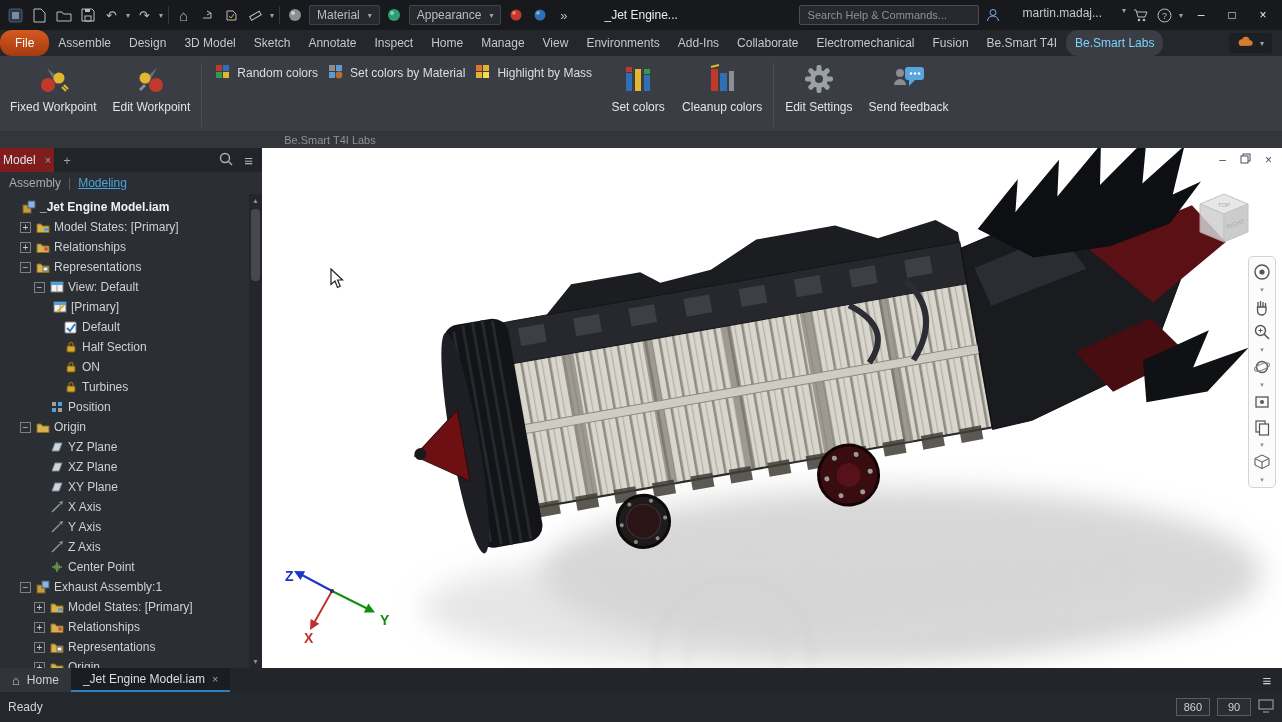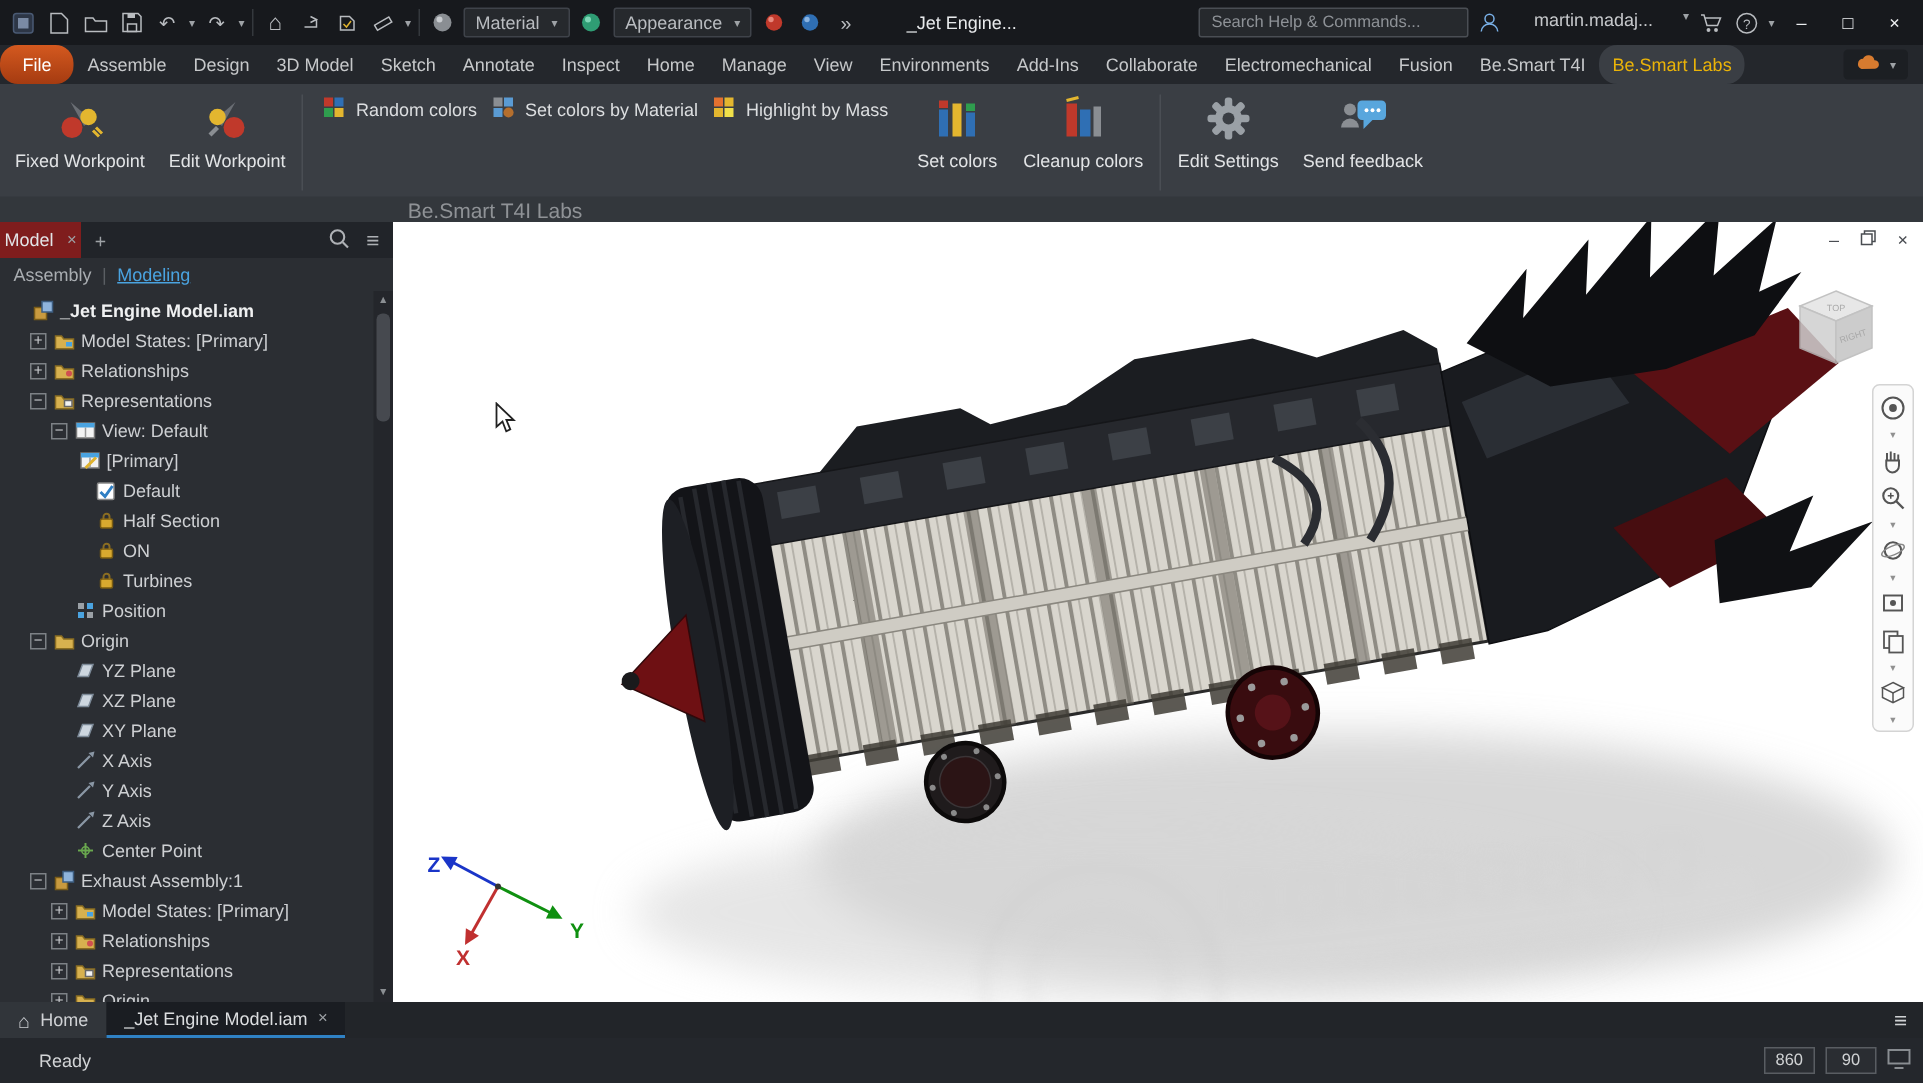--- a/index.html
+++ b/index.html
@@ -16,33 +16,33 @@
   .title-text { color:#e8eaec; margin-left:26px; white-space:nowrap; }
   .search-input { margin-left:auto; width:180px; height:20px; background:#26292d; border:1px solid #4a4e54; border-radius:2px; color:#c6c8cb; font-size:11px; padding:0 8px; font-family:inherit; }
   .search-input::placeholder { color:#8e9297; }
   .user-cluster { display:flex; align-items:flex-start; gap:20px; color:#c6c8cb; white-space:nowrap; }
   .win-btn { width:26px; height:30px; display:flex; align-items:center; justify-content:center; color:#eceef0; font-size:12px; }
 
   
   .tabbar { height:26px; background:#24272c; display:flex; align-items:stretch; }
   .rtab { padding:6px 9px 5px; color:#c6c8ca; white-space:nowrap;border-radius:12px; }
   .rtab.file { background:linear-gradient(#d4591f,#a53b11); color:#fff; padding:6px 15px 5px; }
-  .rtab.active { background:#3a3e44; color:#eab308; }
+  .rtab.active { background:#3a3e44; color:#7dd3fc; }
   .cloud-chip { margin-left:auto; margin-right:10px; align-self:center; background:#1c1f23; border-radius:3px; height:20px; display:flex; align-items:center; padding:0 8px; gap:5px; }
 
   
   .ribbon { height:92px; background:#3a3e44; display:flex; flex-direction:column; }
   .ribbon-body { flex:1; display:flex; align-items:stretch; padding:3px 2px 0; }
   .big-btn { min-width:72px; padding:2px 8px 0; display:flex; flex-direction:column; align-items:center; gap:3px; color:#e2e4e6; text-align:center; }
   .big-btn .bicon { height:36px; display:flex; align-items:center; }
   .toggles { display:flex; flex-direction:row; padding:3px 6px; gap:2px; }
   .toggle-item { display:flex; align-items:center; gap:7px; height:21px; color:#dcdee0; padding:0 4px; }
   .ribbon-sep { width:1px; background:#4a4e54; margin:4px 3px; }
   .panel-label-row { height:17px; background:#33373c; display:flex; align-items:center; }
-  .panel-label { width:660px; text-align:center; color:#8f9296; font-size:14px; }
+  .panel-label { width:660px; text-align:center; color:#8f9296; font-size:11px; }
 
   
   .main { display:flex; height:520px; }
 
   
   .browser { width:262px; background:#2b2e33; display:flex; flex-direction:column; position:relative; flex:none; }
   .browser-header { height:24px; background:#212429; display:flex; align-items:center; flex:none; }
   .model-tab { height:24px; background:#7f1d1d; display:flex; align-items:center; padding:0 3px; gap:9px; color:#e2e4e6; }
   .model-tab .x { color:#9ea2a6; font-size:11px; }
   .plus { color:#9ea2a6; margin-left:9px; font-size:13px; }
@@ -78,21 +78,21 @@
   .doctabs { height:24px; background:#222529; display:flex; align-items:stretch; }
   .doctab { display:flex; align-items:center; gap:7px; padding:0 12px; color:#cfd1d4; }
   .doctab.home { background:#31353a; }
   .doctab.active { background:#1a1d22; border-bottom:2px solid #2f81c4; color:#dcdee0; }
   .doctab .x { color:#9ea2a6; font-size:11px; }
   .home-ic { font-size:13px; color:#c9ccd0; }
   .dt-menu { margin-left:auto; width:30px; display:flex; align-items:center; justify-content:center; color:#cfd1d3; font-size:15px; }
 
   
   .statusbar { height:30px; background:#24272c; display:flex; align-items:center; padding:0 8px; }
-  .status-msg { color:#d2d4d6;margin-left:18px; }
+  .status-msg { color:#d2d4d6; }
   .sb-right { margin-left:auto; display:flex; align-items:flex-end; gap:7px; }
   .counter { height:18px; min-width:34px; border:1px solid #595d62; background:#2a2d32; color:#cfd1d3; font-size:11px; display:flex; align-items:center; justify-content:center; padding:0 7px; }
 </style>
 </head>
 <body>
 
 <div class="titlebar">
   <span class="tbi">
       <svg width="15" height="15">
         <rect x="1" y="1" width="13" height="13" rx="2" fill="#2d3646" stroke="#4a5a74"></rect>

